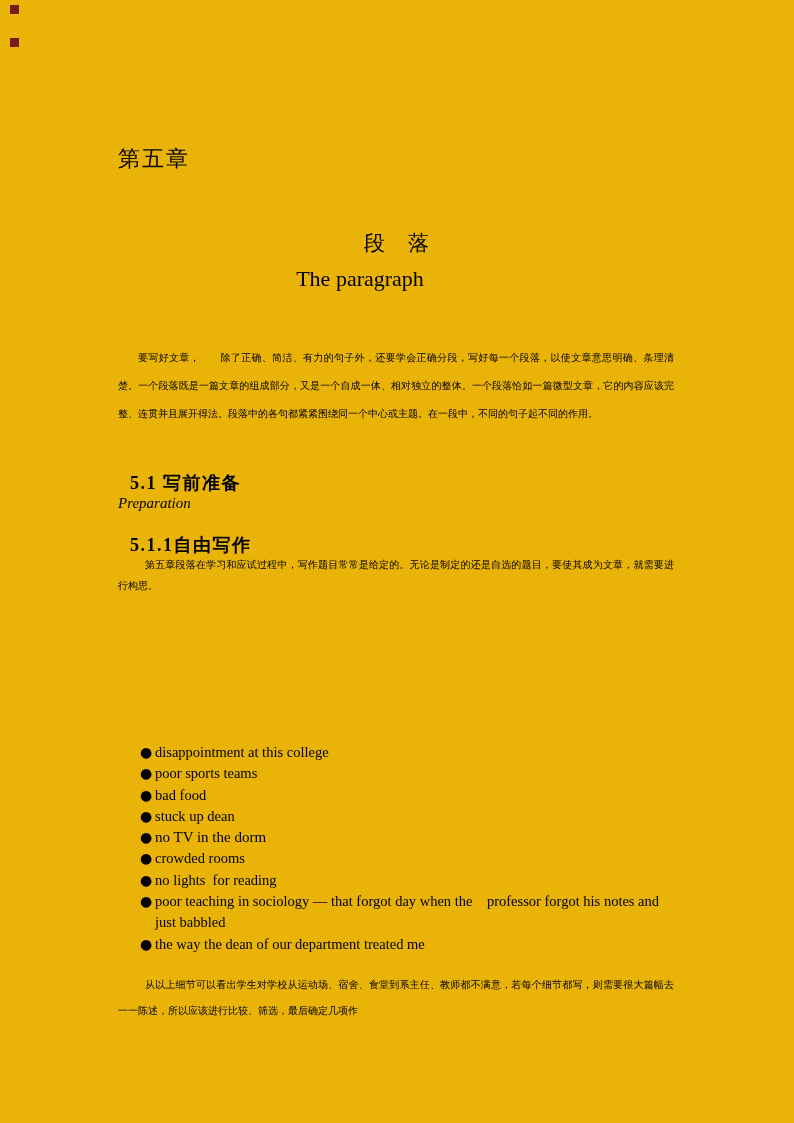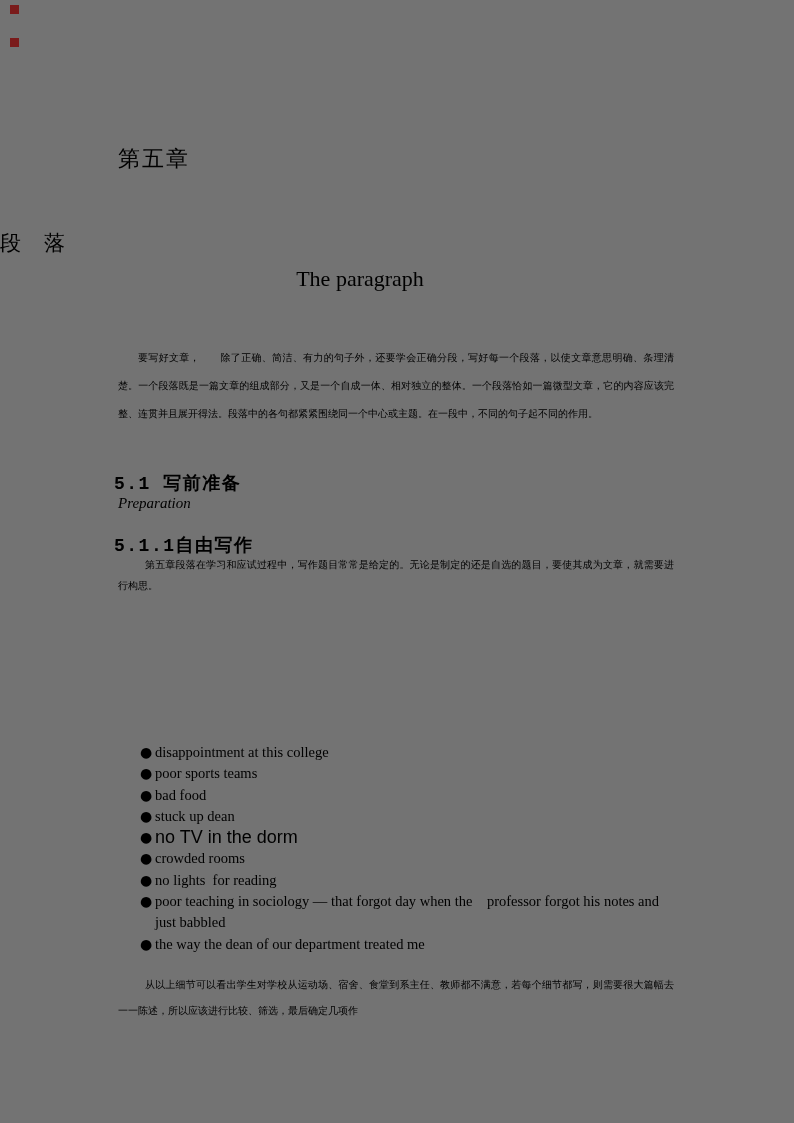--- a/index.html
+++ b/index.html
@@ -1,56 +1,56 @@
 <!DOCTYPE html>
 <html><head>
 <meta charset="utf-8">
 <style>
   html,body{margin:0;padding:0;background:#e8e8e8;}
   .page{
     position:relative;
     width:794px;height:1123px;
-    background:#737373;
+    background:#eab308;
     margin:0 auto;
     overflow:hidden;
     font-family:"Liberation Serif","DejaVu Serif",serif;
     color:#000000;
   }
   .mark{
     position:absolute;left:10px;width:9px;height:9px;
     background:#7a1b1b;
   }
   .mark1{top:5px;}
   .mark2{top:38px;}
   .chapter{
     position:absolute;left:118px;top:144px;
     font-size:22px;letter-spacing:2px;
   }
   .title-cn{
     position:absolute;left:0;top:229px;width:794px;
-    text-align:left;font-size:21px;letter-spacing:1px;
+    text-align:center;font-size:21px;letter-spacing:1px;
   }
   .title-en{
     position:absolute;left:0;top:266px;width:720px;
     text-align:center;font-size:22px;
   }
   .para{
     position:absolute;left:118px;width:556px;
     font-size:10px;
     text-align:justify;
     white-space:pre-wrap;
     line-height:20.7px;
   }
   .intro{top:344px;line-height:28px;text-indent:20px;}
   .p1{top:555px;text-indent:27px;}
   .p2{top:597px;text-indent:27px;}
   .p3{top:972px;line-height:26px;text-indent:27px;}
   .h-cn{
-    position:absolute;left:114px;
-    font-family:Liberation Mono, monospace;
+    position:absolute;left:130px;
+    font-family:Liberation Serif, serif;
     font-weight:bold;font-size:18px;letter-spacing:1.5px;
   }
   .h51{top:471px;}
   .h511{top:533px;}
   .prep{
     position:absolute;left:118px;top:495px;
     font-size:15px;
     font-style:italic;
   }
   ul.bullets{
@@ -63,22 +63,22 @@
     line-height:21.3px;
     white-space:pre-wrap;
   }
   ul.bullets li .bullet{
     flex:0 0 15px;
     font-size:14px;
     font-family:"DejaVu Sans",sans-serif;
   }
   ul.bullets li .btext{flex:1 1 auto;}
   ul.bullets li.mono .btext{
-    font-family:Liberation Sans, sans-serif;
-    font-size:18px;
+    font-family:Liberation Serif, serif;
+    font-size:15px;
   }
 </style>
 </head>
 <body>
 
 <div class="page">
 
   <div class="mark mark1"></div>
   <div class="mark mark2"></div>
 

